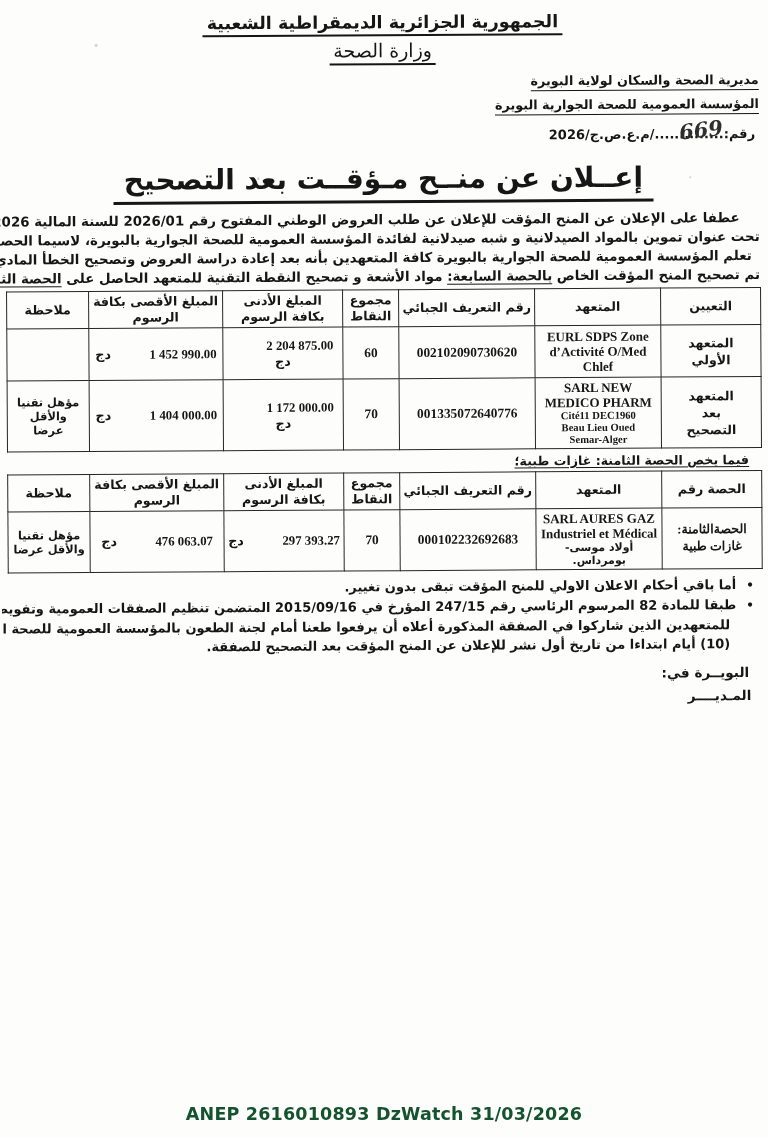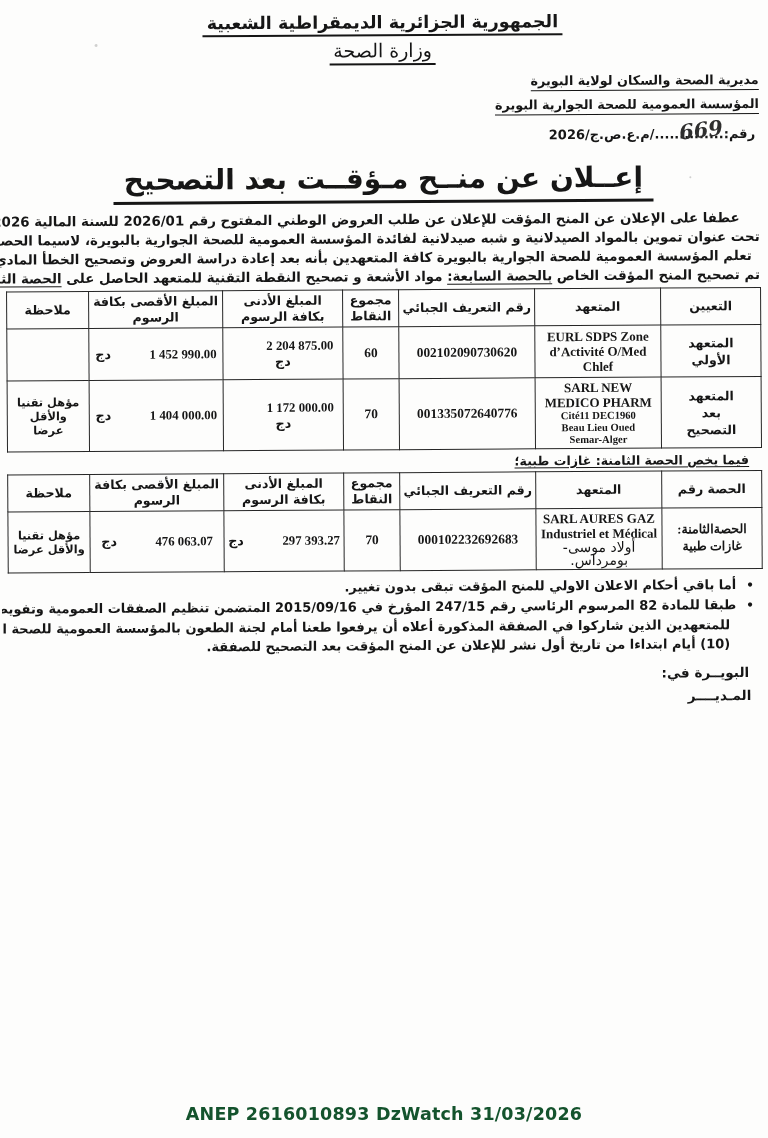--- a/index.html
+++ b/index.html
@@ -67,21 +67,21 @@
   .pre{white-space:pre-line;}
   .ar-cell{font-size:12.6px;font-weight:bold;line-height:17px;}
   .bidder-name{
     direction:ltr;font-family:"Liberation Serif",serif;font-weight:bold;
     font-size:13px;line-height:15px;white-space:pre-line;
   }
   .bidder-addr{
     direction:ltr;font-family:"Liberation Serif",serif;font-weight:bold;
     font-size:10.6px;line-height:12px;white-space:pre-line;
   }
-  .bidder-addr-ar{font-size:14px;font-weight:normal;line-height:13px;}
+  .bidder-addr-ar{font-size:11px;font-weight:bold;line-height:13px;}
   .tax-cell,.pts-cell{
     font-family:"Liberation Serif",serif;font-weight:bold;font-size:13.4px;
   }
   .amount{font-size:12.8px;font-weight:bold;direction:rtl;}
   .amount .num{direction:ltr;unicode-bidi:embed;font-family:"Liberation Serif",serif;margin-left:34px;}
   .note-cell{font-size:11.4px;font-weight:bold;line-height:14px;}
   .t1 .h-row{height:36px;}
   .t1 .r0{height:52px;}
   .t1 .r1{height:66px;}
   .t2 .h-row{height:36px;}

